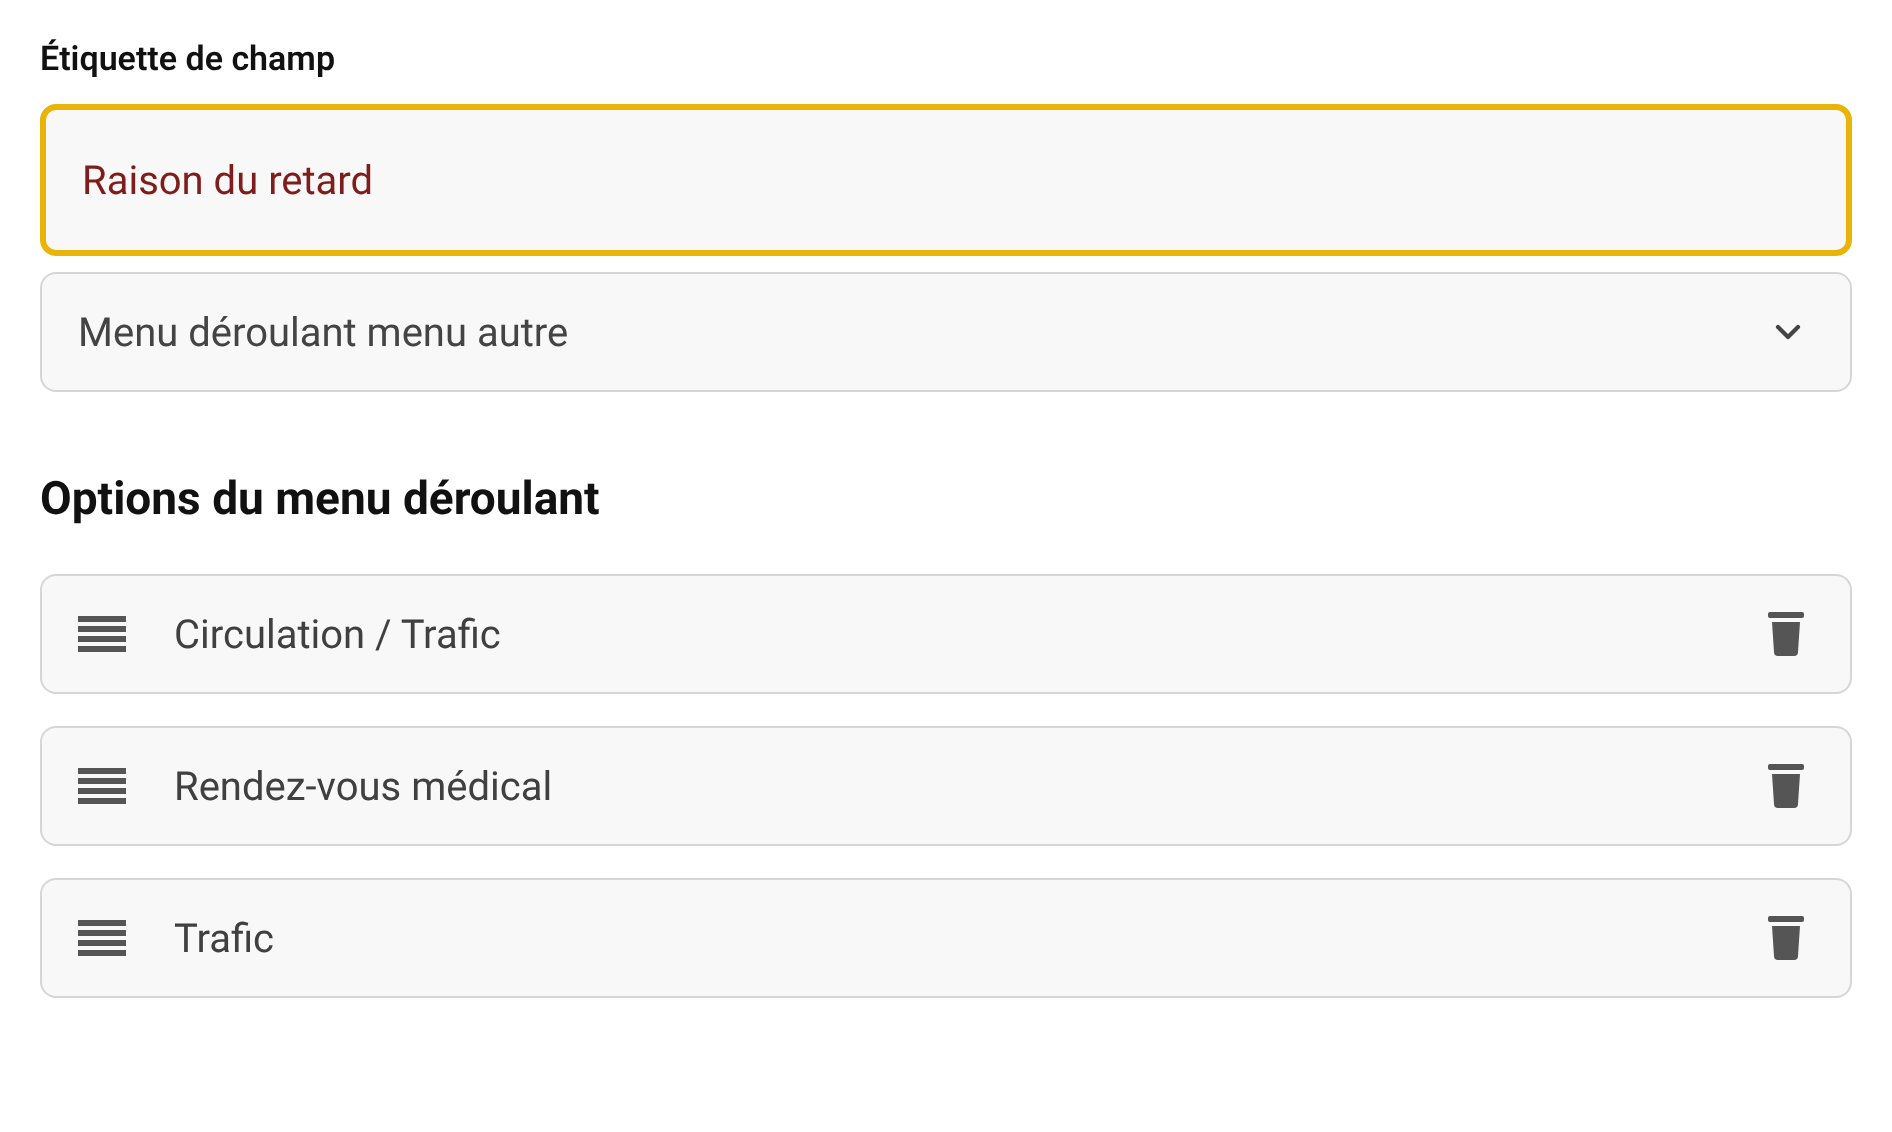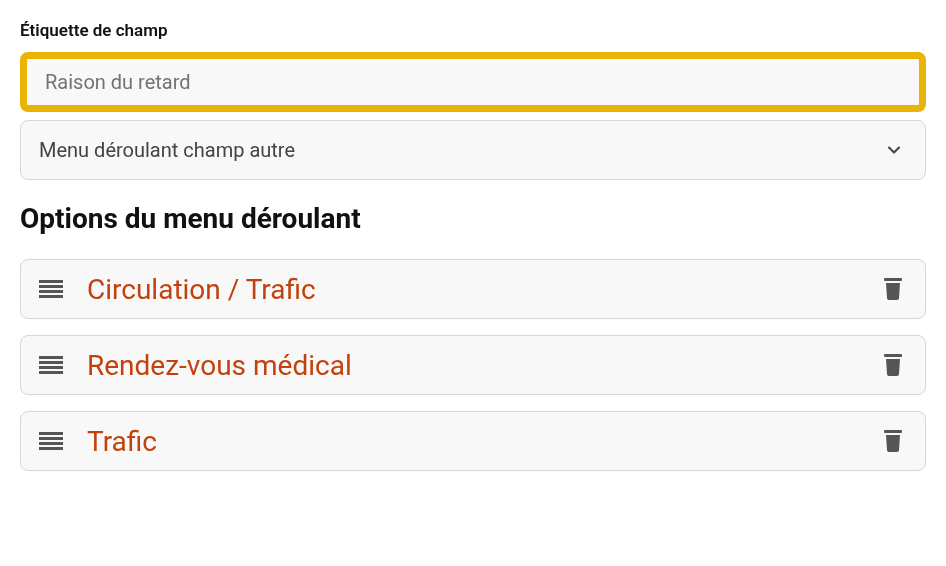--- a/index.html
+++ b/index.html
@@ -19,26 +19,26 @@
   }
   .field-label {
     font-size: 17px;
     font-weight: 600;
     color: #111;
     margin-bottom: 12px;
     display: block;
   }
   .text-input {
     width: 100%;
-    height: 60px;
+    height: 76px;
     padding: 0 18px;
     font-size: 20px;
-    color: #737373;
+    color: #7f1d1d;
     background: #f8f8f8;
-    border: 7px solid #eab308;
+    border: 3px solid #eab308;
     border-radius: 8px;
     outline: none;
     font-family: inherit;
   }
   .select-wrapper {
     position: relative;
     width: 100%;
   }
   .select-input {
     width: 100%;
@@ -61,24 +61,24 @@
   }
   .chevron {
     position: absolute;
     right: 22px;
     top: 50%;
     transform: translateY(-50%);
     pointer-events: none;
     color: #444;
   }
   .section-heading {
-    font-size: 28px;
+    font-size: 23px;
     font-weight: 700;
     color: #111;
-    margin-top: 22px;
+    margin-top: 40px;
     margin-bottom: 24px;
   }
   .option-row {
     display: flex;
     align-items: center;
     height: 60px;
     padding: 0 20px 0 18px;
     background: #f8f8f8;
     border: 1px solid #d6d6d6;
     border-radius: 8px;
@@ -90,22 +90,22 @@
     height: 18px;
     margin-right: 24px;
     cursor: grab;
     color: #555;
     display: flex;
     align-items: center;
     justify-content: center;
   }
   .option-label {
     flex: 1 1 auto;
-    font-size: 28px;
-    color: #c2410c;
+    font-size: 20px;
+    color: #404040;
   }
   .delete-btn {
     flex: 0 0 auto;
     width: 24px;
     height: 24px;
     border: none;
     background: transparent;
     cursor: pointer;
     color: #555;
     display: flex;
@@ -121,21 +121,21 @@
 <body>
 
 <div class="field-group">
   <label class="field-label">Étiquette de champ</label>
   <input type="text" class="text-input" value="Raison du retard" style="">
 </div>
 
 <div class="field-group">
   <div class="select-wrapper">
     <button type="button" class="select-input">
-      <span>Menu déroulant champ autre</span>
+      <span>Menu déroulant menu autre</span>
     </button>
     <span class="chevron">
       <svg width="20" height="20" viewBox="0 0 24 24" fill="none" stroke="currentColor" stroke-width="2.5" stroke-linecap="round" stroke-linejoin="round">
         <polyline points="6 9 12 15 18 9"></polyline>
       </svg>
     </span>
   </div>
 </div>
 
 <h2 class="section-heading">Options du menu déroulant</h2>

